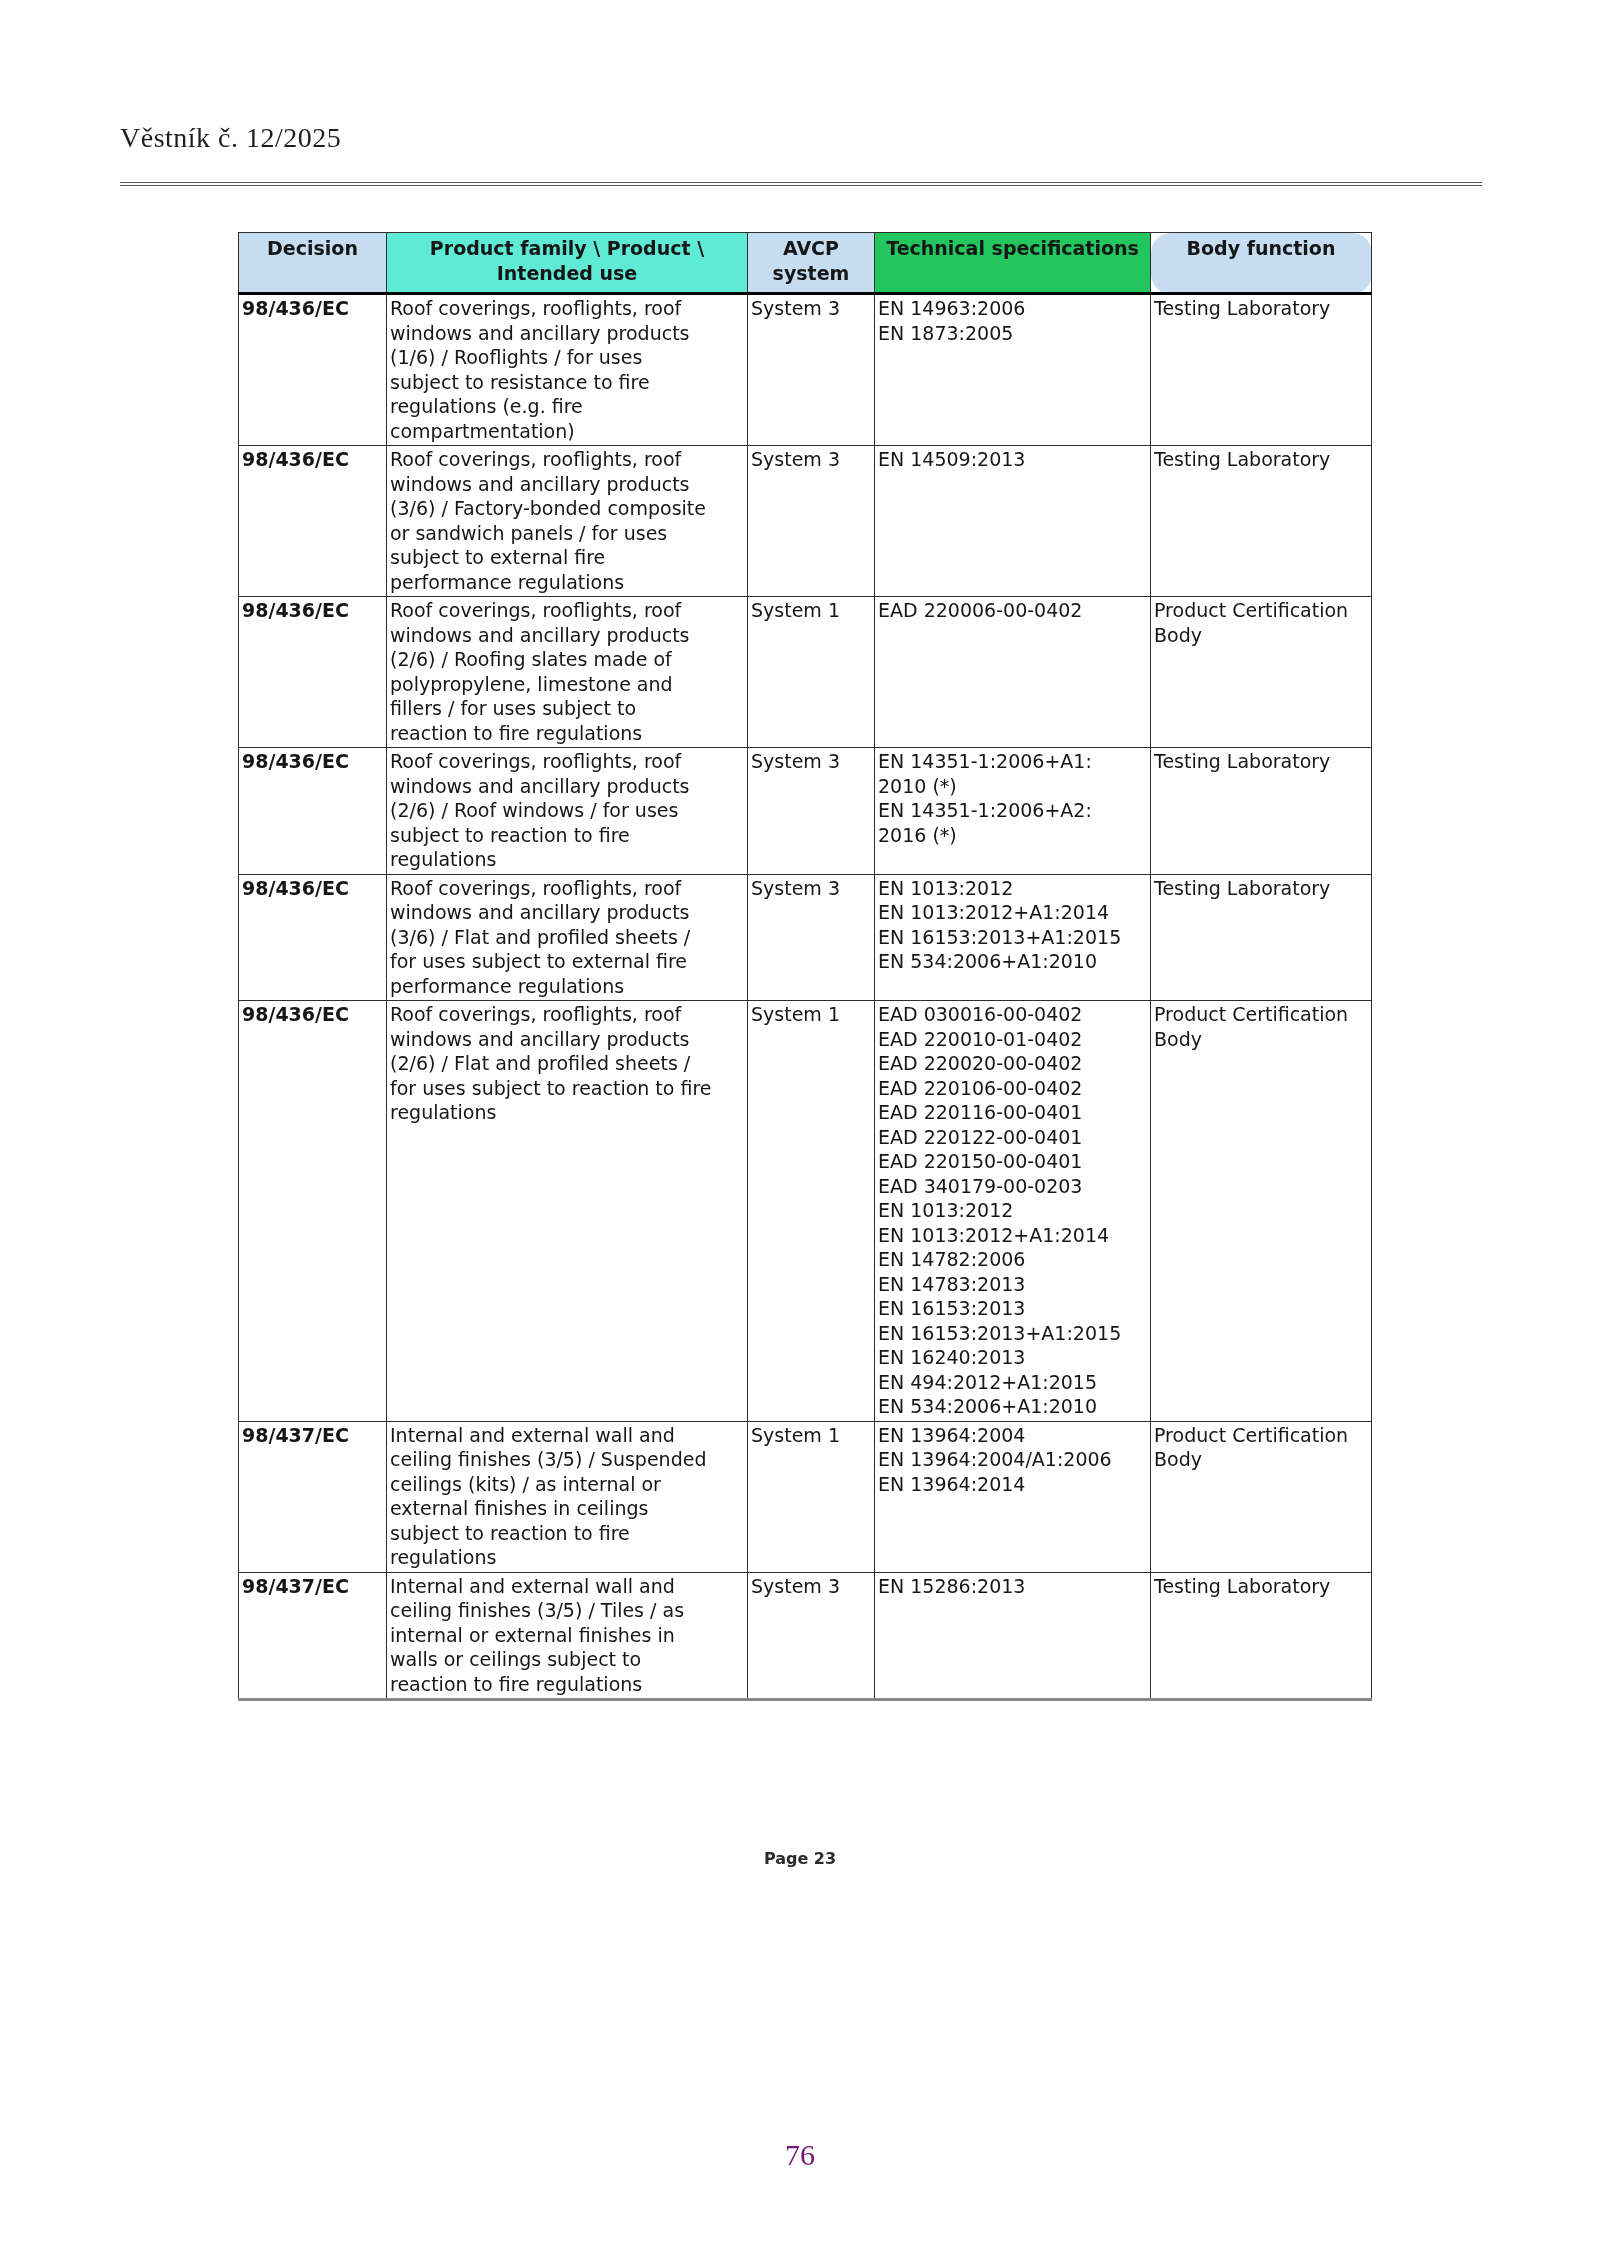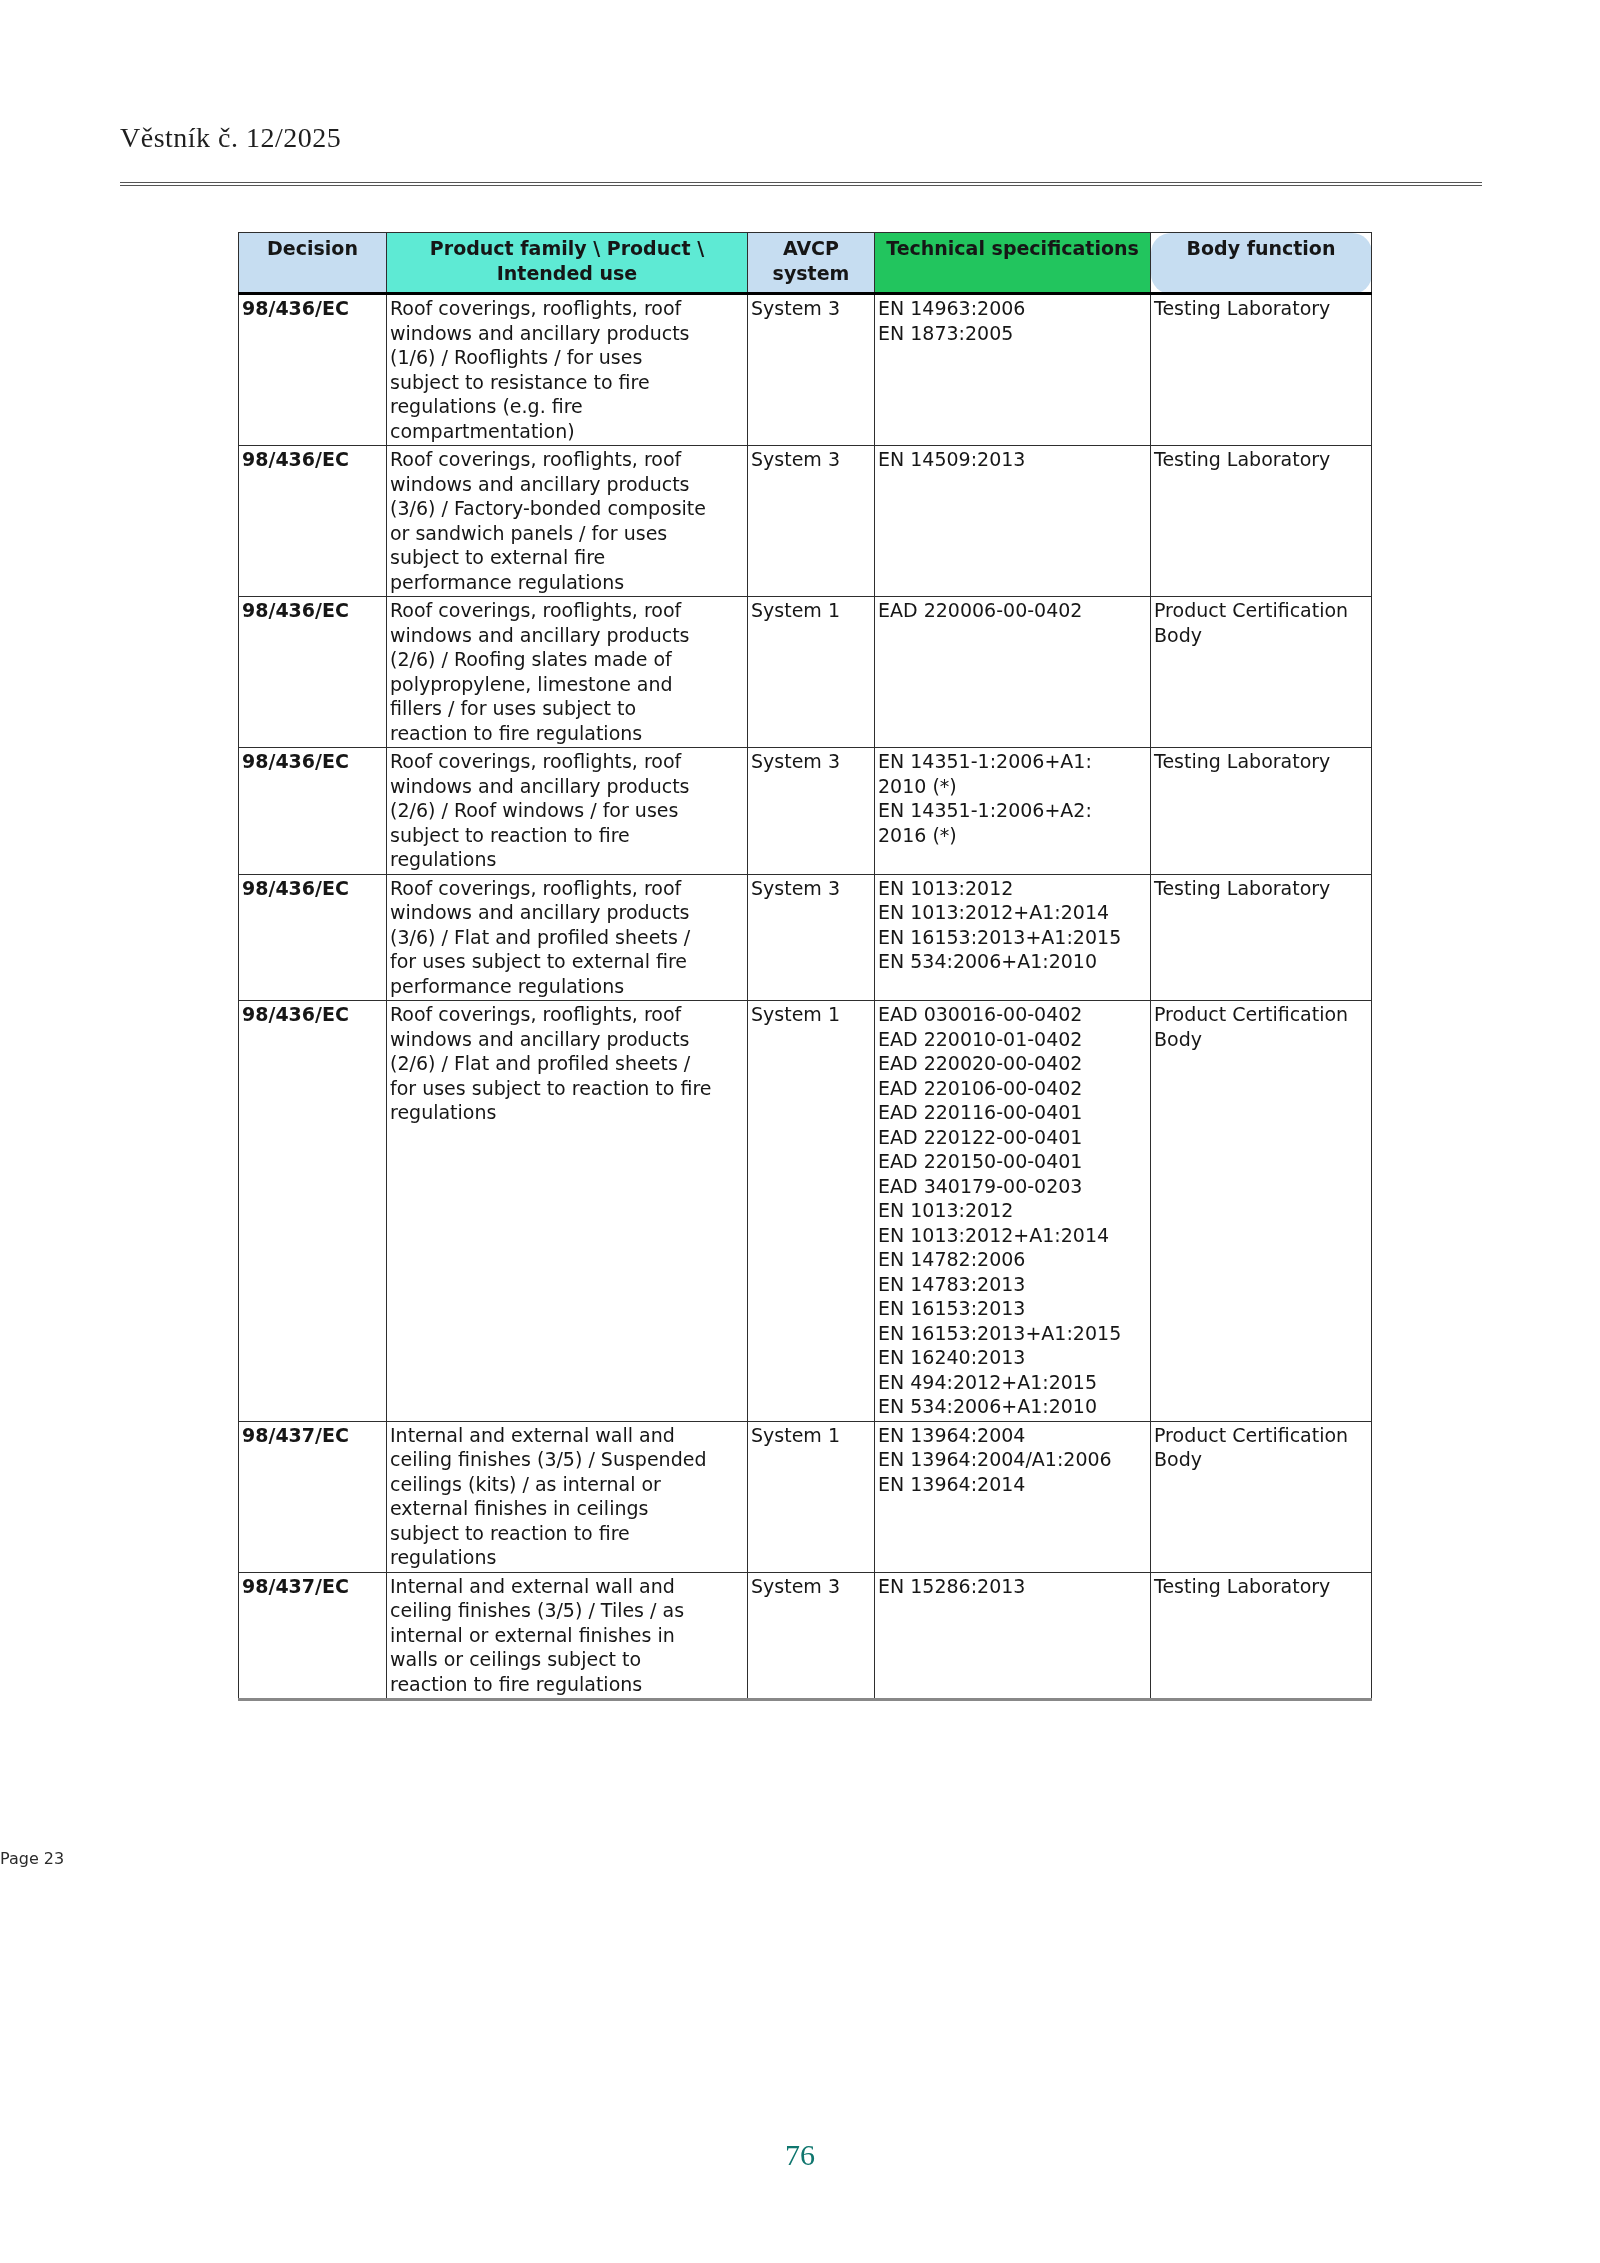--- a/index.html
+++ b/index.html
@@ -67,33 +67,34 @@
   td.decision { font-weight: bold; }
   td.product  { white-space: pre-line; margin-top: 12px; }
   td.specs    { white-space: pre-line; }
   td.avcp     { white-space: pre-line; }
   td.body     { }
   .footer-page-label {
     position: absolute;
     top: 1849px;
     left: 0;
     width: 1600px;
+    text-align: center;
     font-size: 16px;
-    font-weight: normal;
+    font-weight: bold;
     color: #2b2b2b;
   }
   .page-number {
     position: absolute;
     top: 2138px;
     left: 0;
     width: 1600px;
     text-align: center;
     font-family: "Liberation Serif", serif;
     font-size: 30px;
-    color: #0f766e;
+    color: #701a75;
   }
 </style>
 </head>
 <body>
 
 <div class="journal-header">Věstník č. 12/2025</div>
 
 <div class="header-rule"></div>
 
 <div class="table-wrap">

